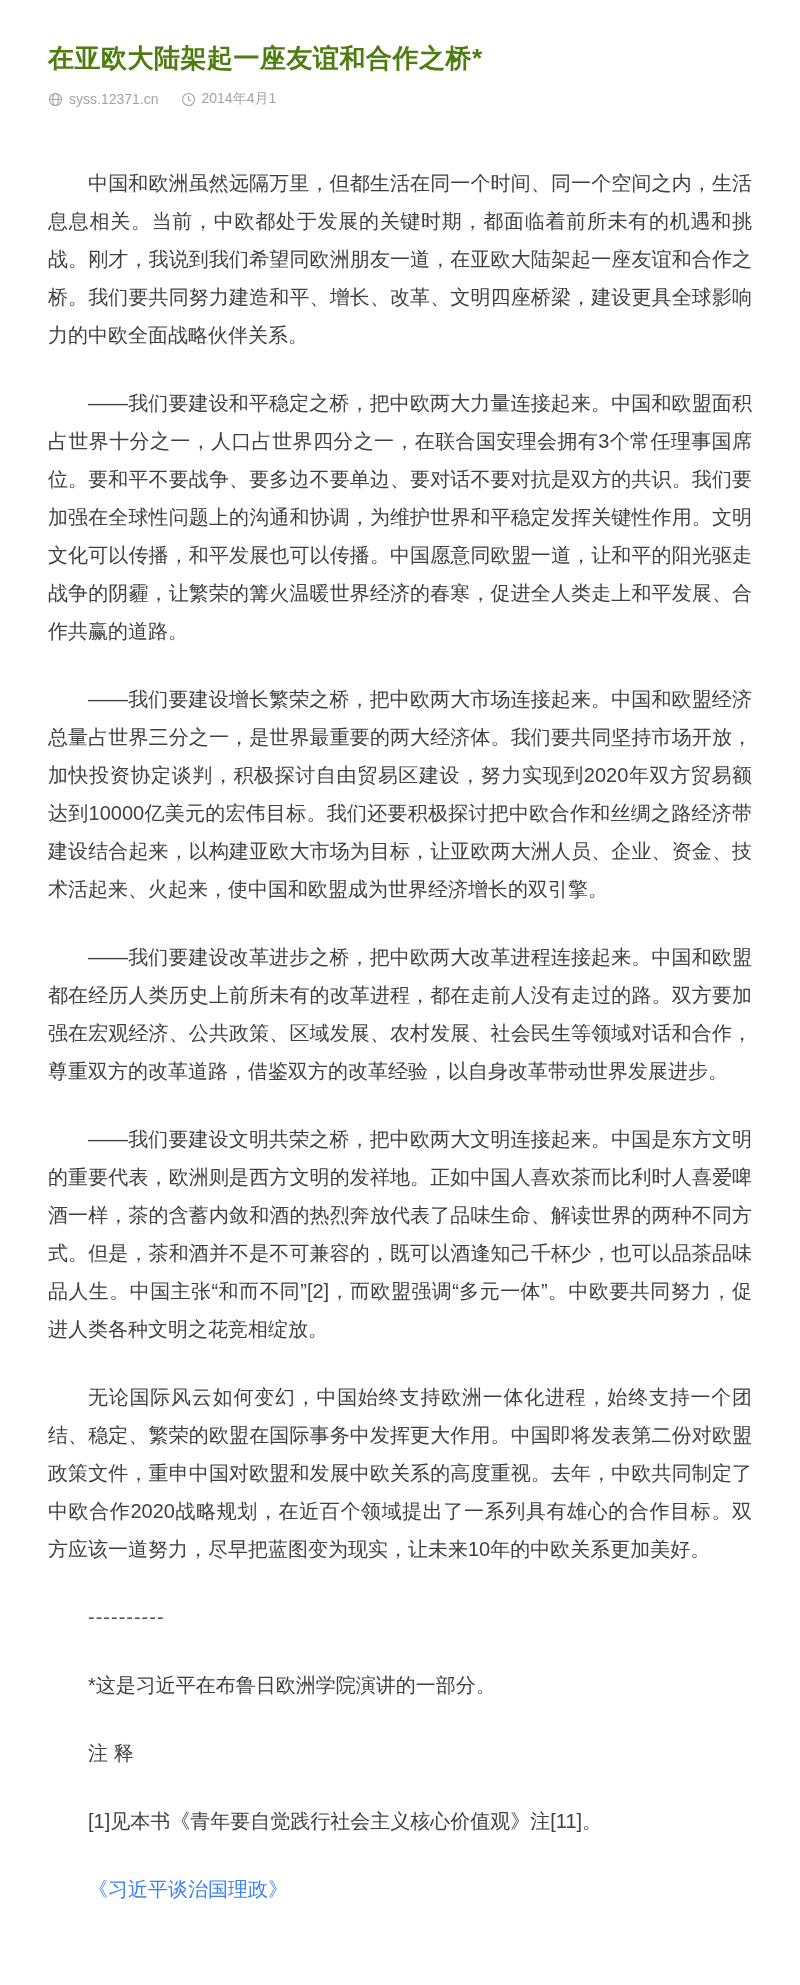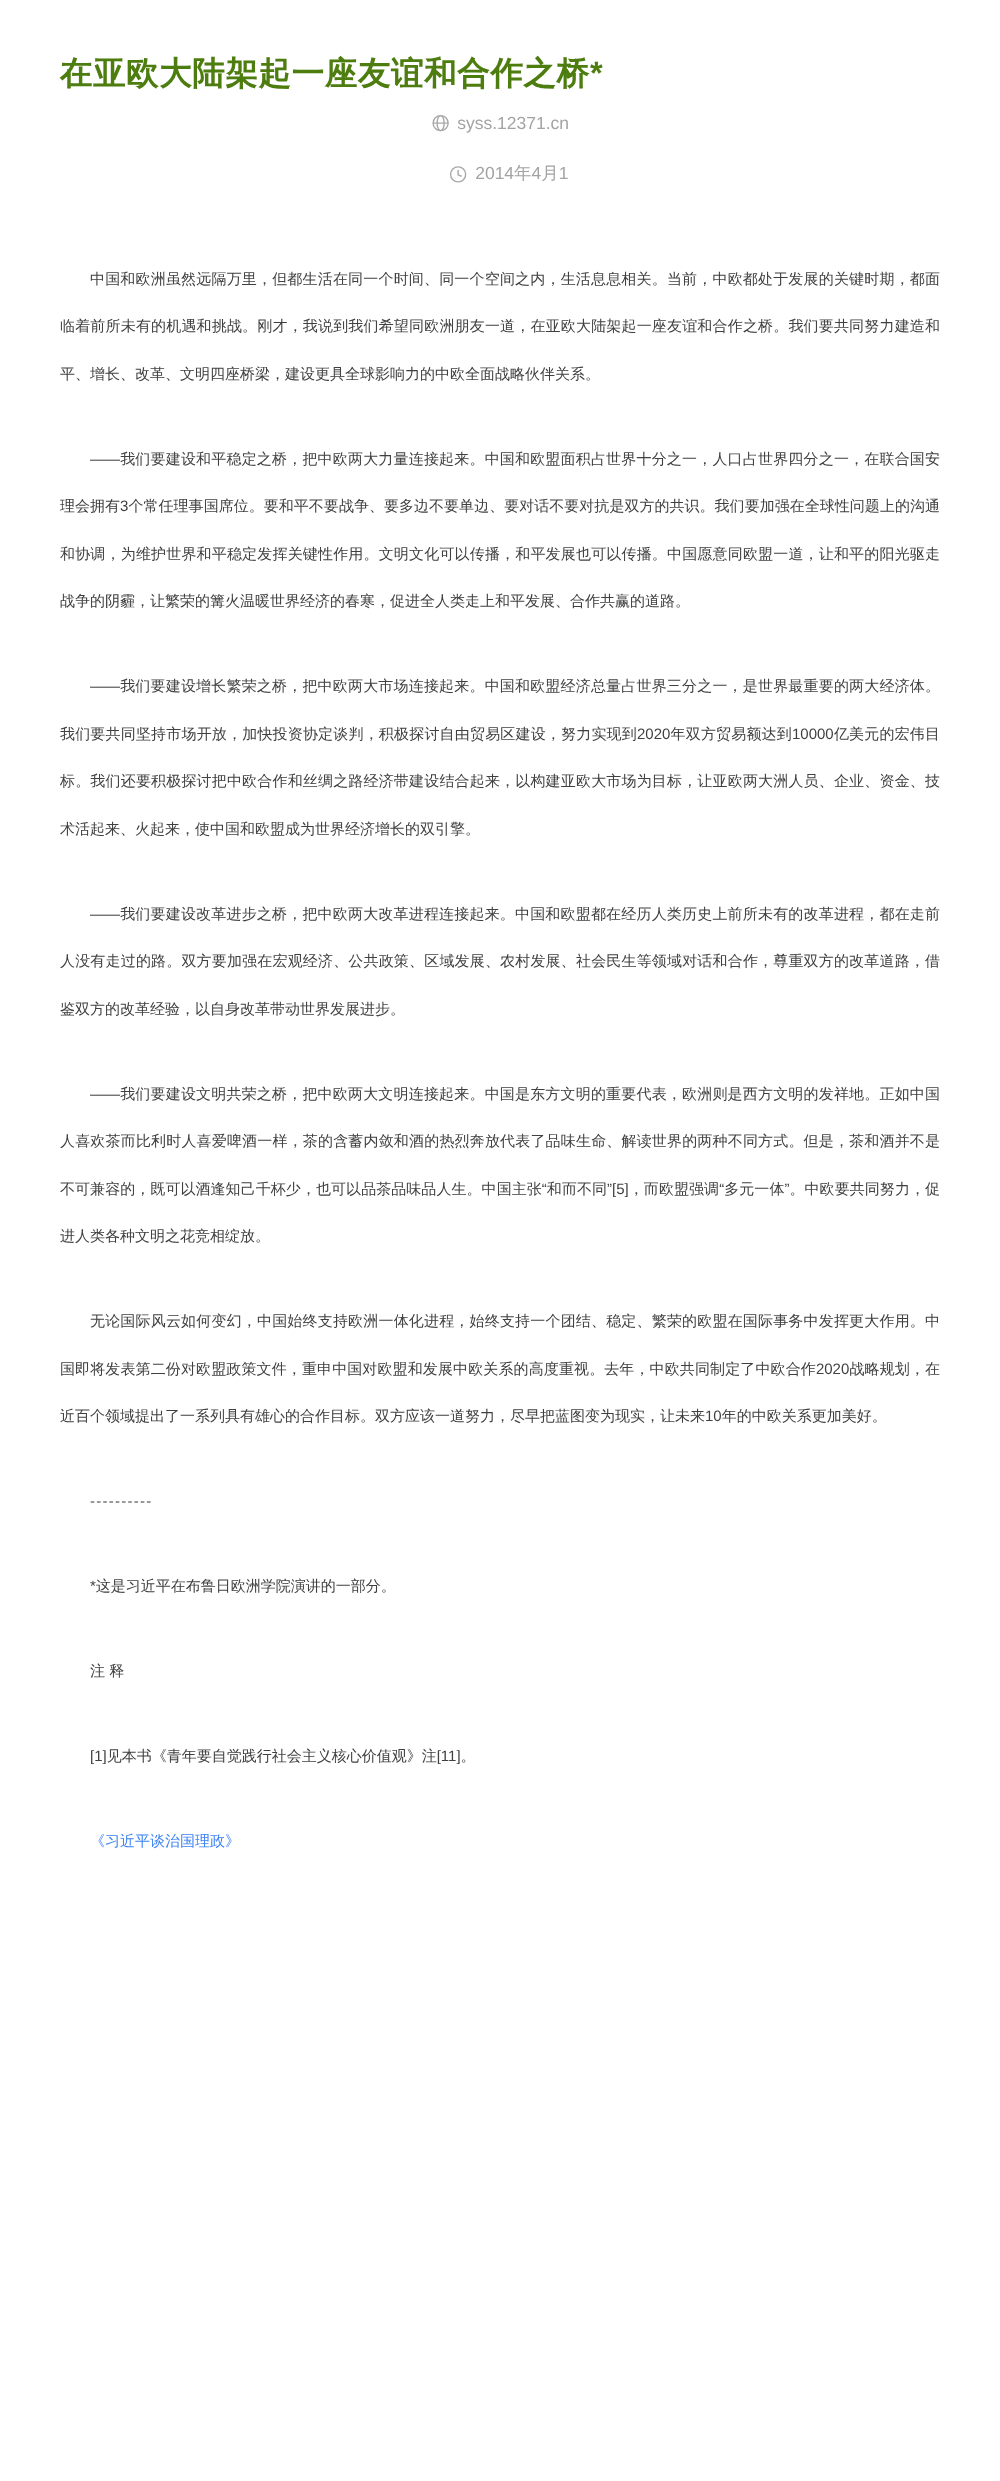--- a/index.html
+++ b/index.html
@@ -22,39 +22,38 @@
     font-size: 26px;
     font-weight: 700;
     color: #4d7c0f;
     line-height: 36px;
     margin: 0 0 14px 0;
     letter-spacing: 0.5px;
   }
   .meta-row {
     display: flex;
     align-items: center;
-    gap: 24px;
+    gap: 8px;
     color: #a3a3a3;
     font-size: 14px;
     margin-bottom: 56px;
-    flex-direction: column;
   }
   .meta-item {
     display: flex;
     align-items: center;
     gap: 6px;
   }
   .meta-item + .meta-item {
     margin-left: 14px;
   }
   .meta-icon svg {
     display: block;
   }
   .article-body p {
-    font-size: 12px;
+    font-size: 20px;
     line-height: 38px;
     color: #404040;
     margin: 0 0 30px 0;
     text-indent: 2em;
     text-align: justify;
   }
   .divider-line {
     color: #555555;
     letter-spacing: 1px;
   }
@@ -91,21 +90,21 @@
       </span>
       <span>2014年4月1</span>
     </div>
   </div>
 
   <div class="article-body">
     <p>中国和欧洲虽然远隔万里，但都生活在同一个时间、同一个空间之内，生活息息相关。当前，中欧都处于发展的关键时期，都面临着前所未有的机遇和挑战。刚才，我说到我们希望同欧洲朋友一道，在亚欧大陆架起一座友谊和合作之桥。我们要共同努力建造和平、增长、改革、文明四座桥梁，建设更具全球影响力的中欧全面战略伙伴关系。</p>
     <p>——我们要建设和平稳定之桥，把中欧两大力量连接起来。中国和欧盟面积占世界十分之一，人口占世界四分之一，在联合国安理会拥有3个常任理事国席位。要和平不要战争、要多边不要单边、要对话不要对抗是双方的共识。我们要加强在全球性问题上的沟通和协调，为维护世界和平稳定发挥关键性作用。文明文化可以传播，和平发展也可以传播。中国愿意同欧盟一道，让和平的阳光驱走战争的阴霾，让繁荣的篝火温暖世界经济的春寒，促进全人类走上和平发展、合作共赢的道路。</p>
     <p>——我们要建设增长繁荣之桥，把中欧两大市场连接起来。中国和欧盟经济总量占世界三分之一，是世界最重要的两大经济体。我们要共同坚持市场开放，加快投资协定谈判，积极探讨自由贸易区建设，努力实现到2020年双方贸易额达到10000亿美元的宏伟目标。我们还要积极探讨把中欧合作和丝绸之路经济带建设结合起来，以构建亚欧大市场为目标，让亚欧两大洲人员、企业、资金、技术活起来、火起来，使中国和欧盟成为世界经济增长的双引擎。</p>
     <p>——我们要建设改革进步之桥，把中欧两大改革进程连接起来。中国和欧盟都在经历人类历史上前所未有的改革进程，都在走前人没有走过的路。双方要加强在宏观经济、公共政策、区域发展、农村发展、社会民生等领域对话和合作，尊重双方的改革道路，借鉴双方的改革经验，以自身改革带动世界发展进步。</p>
-    <p>——我们要建设文明共荣之桥，把中欧两大文明连接起来。中国是东方文明的重要代表，欧洲则是西方文明的发祥地。正如中国人喜欢茶而比利时人喜爱啤酒一样，茶的含蓄内敛和酒的热烈奔放代表了品味生命、解读世界的两种不同方式。但是，茶和酒并不是不可兼容的，既可以酒逢知己千杯少，也可以品茶品味品人生。中国主张“和而不同”[5]，而欧盟强调“多元一体”。中欧要共同努力，促进人类各种文明之花竞相绽放。</p>
+    <p>——我们要建设文明共荣之桥，把中欧两大文明连接起来。中国是东方文明的重要代表，欧洲则是西方文明的发祥地。正如中国人喜欢茶而比利时人喜爱啤酒一样，茶的含蓄内敛和酒的热烈奔放代表了品味生命、解读世界的两种不同方式。但是，茶和酒并不是不可兼容的，既可以酒逢知己千杯少，也可以品茶品味品人生。中国主张“和而不同”[2]，而欧盟强调“多元一体”。中欧要共同努力，促进人类各种文明之花竞相绽放。</p>
     <p>无论国际风云如何变幻，中国始终支持欧洲一体化进程，始终支持一个团结、稳定、繁荣的欧盟在国际事务中发挥更大作用。中国即将发表第二份对欧盟政策文件，重申中国对欧盟和发展中欧关系的高度重视。去年，中欧共同制定了中欧合作2020战略规划，在近百个领域提出了一系列具有雄心的合作目标。双方应该一道努力，尽早把蓝图变为现实，让未来10年的中欧关系更加美好。</p>
 
     <p>
       <span class="divider-line">----------</span>
     </p>
 
     <p>*这是习近平在布鲁日欧洲学院演讲的一部分。</p>
 
     <p>注 释</p>
 

